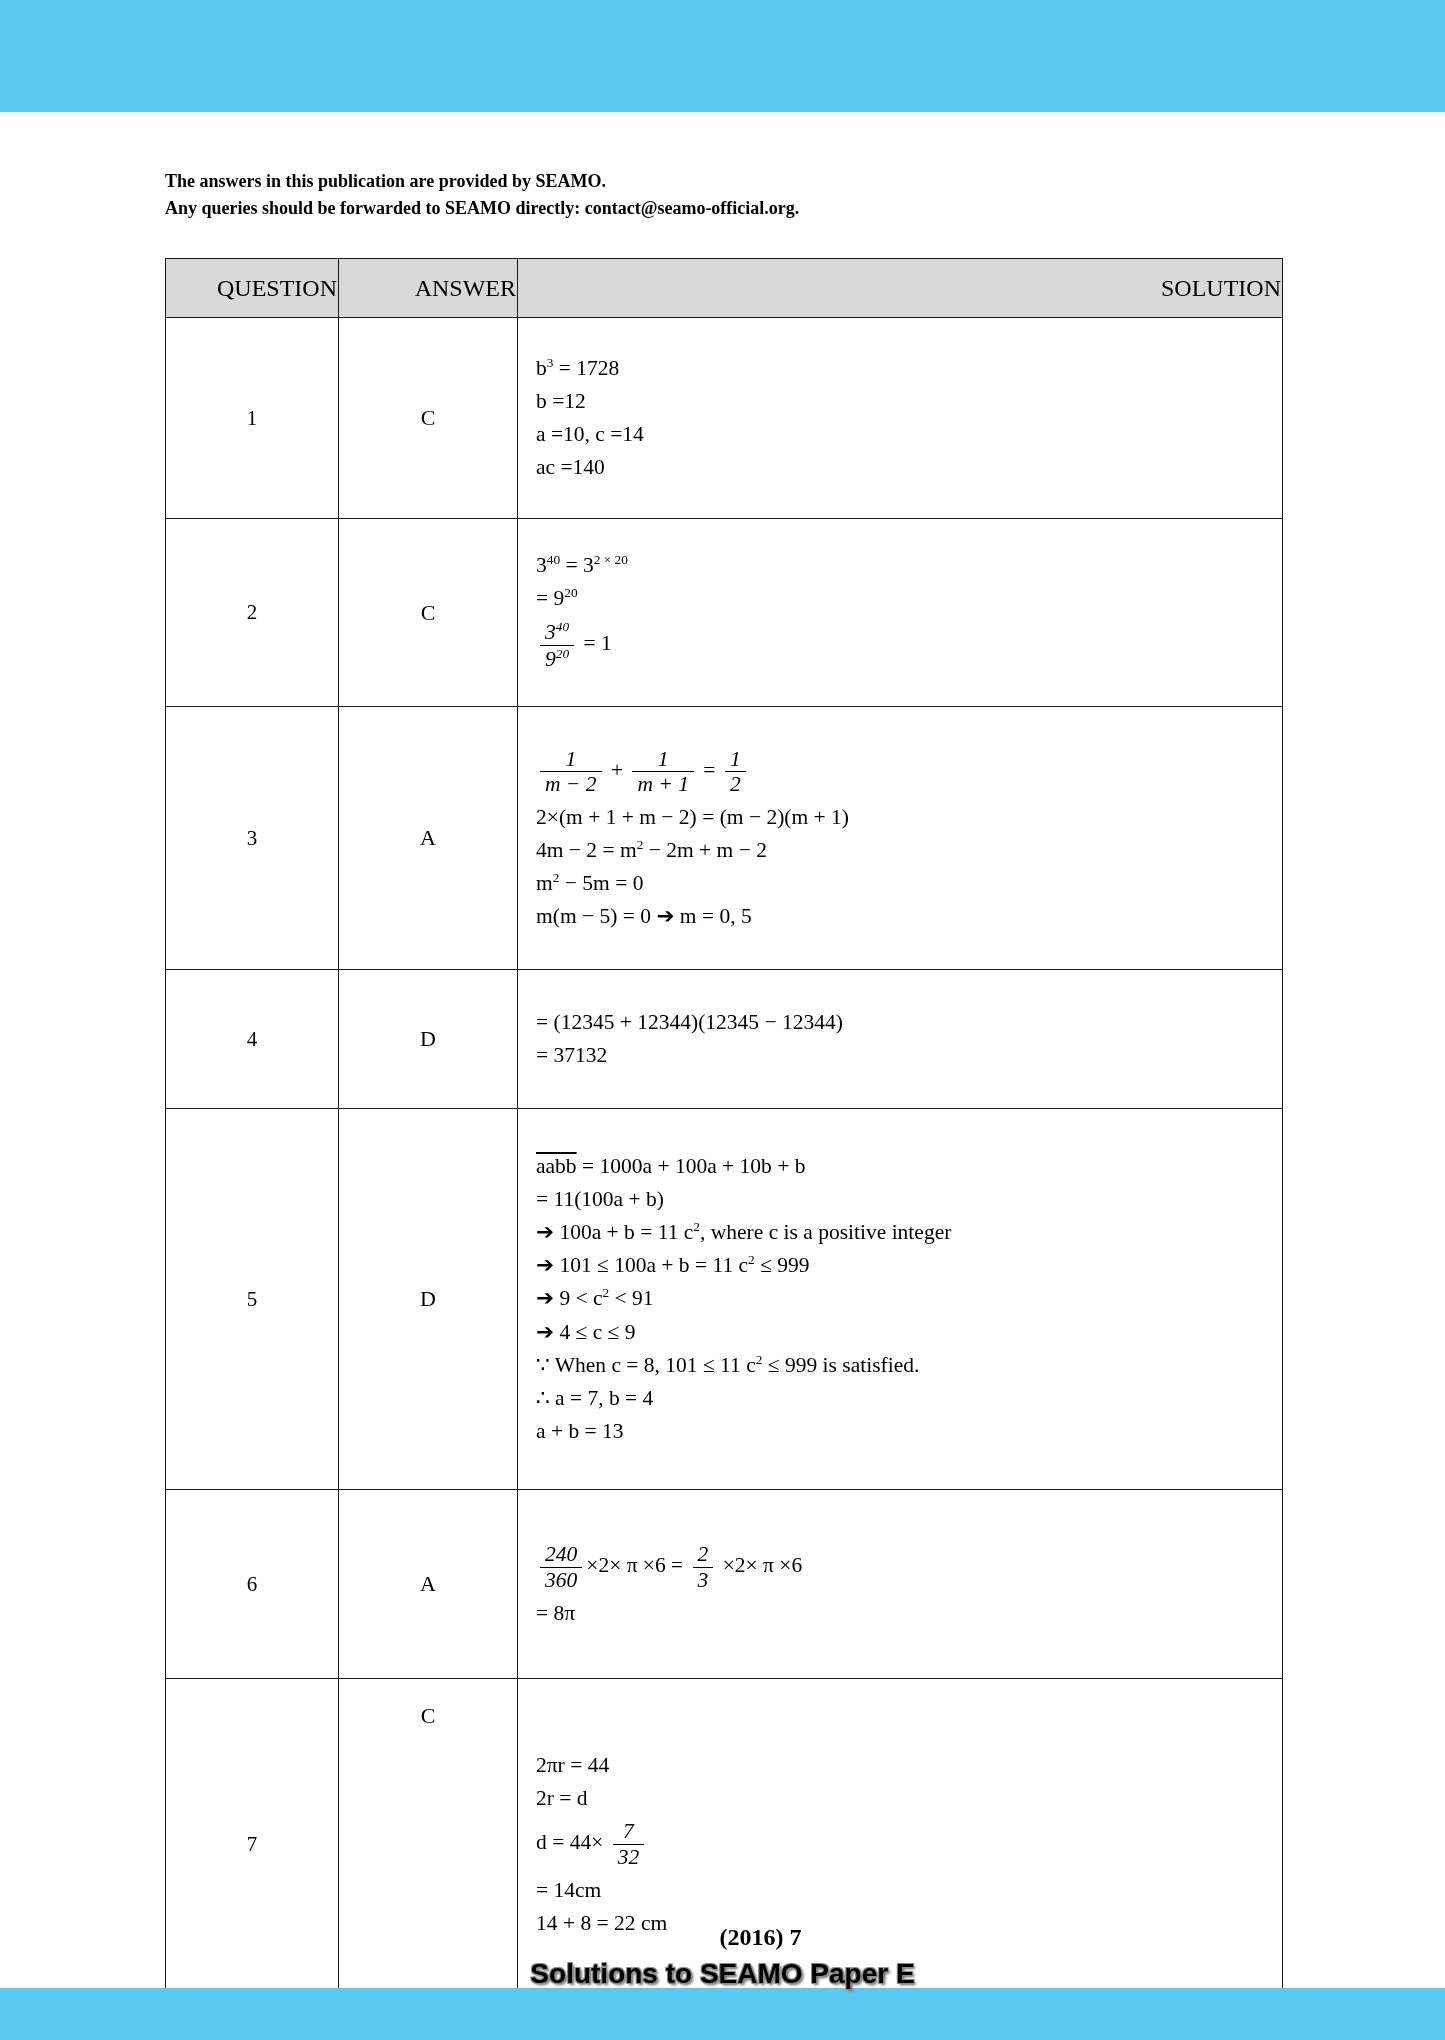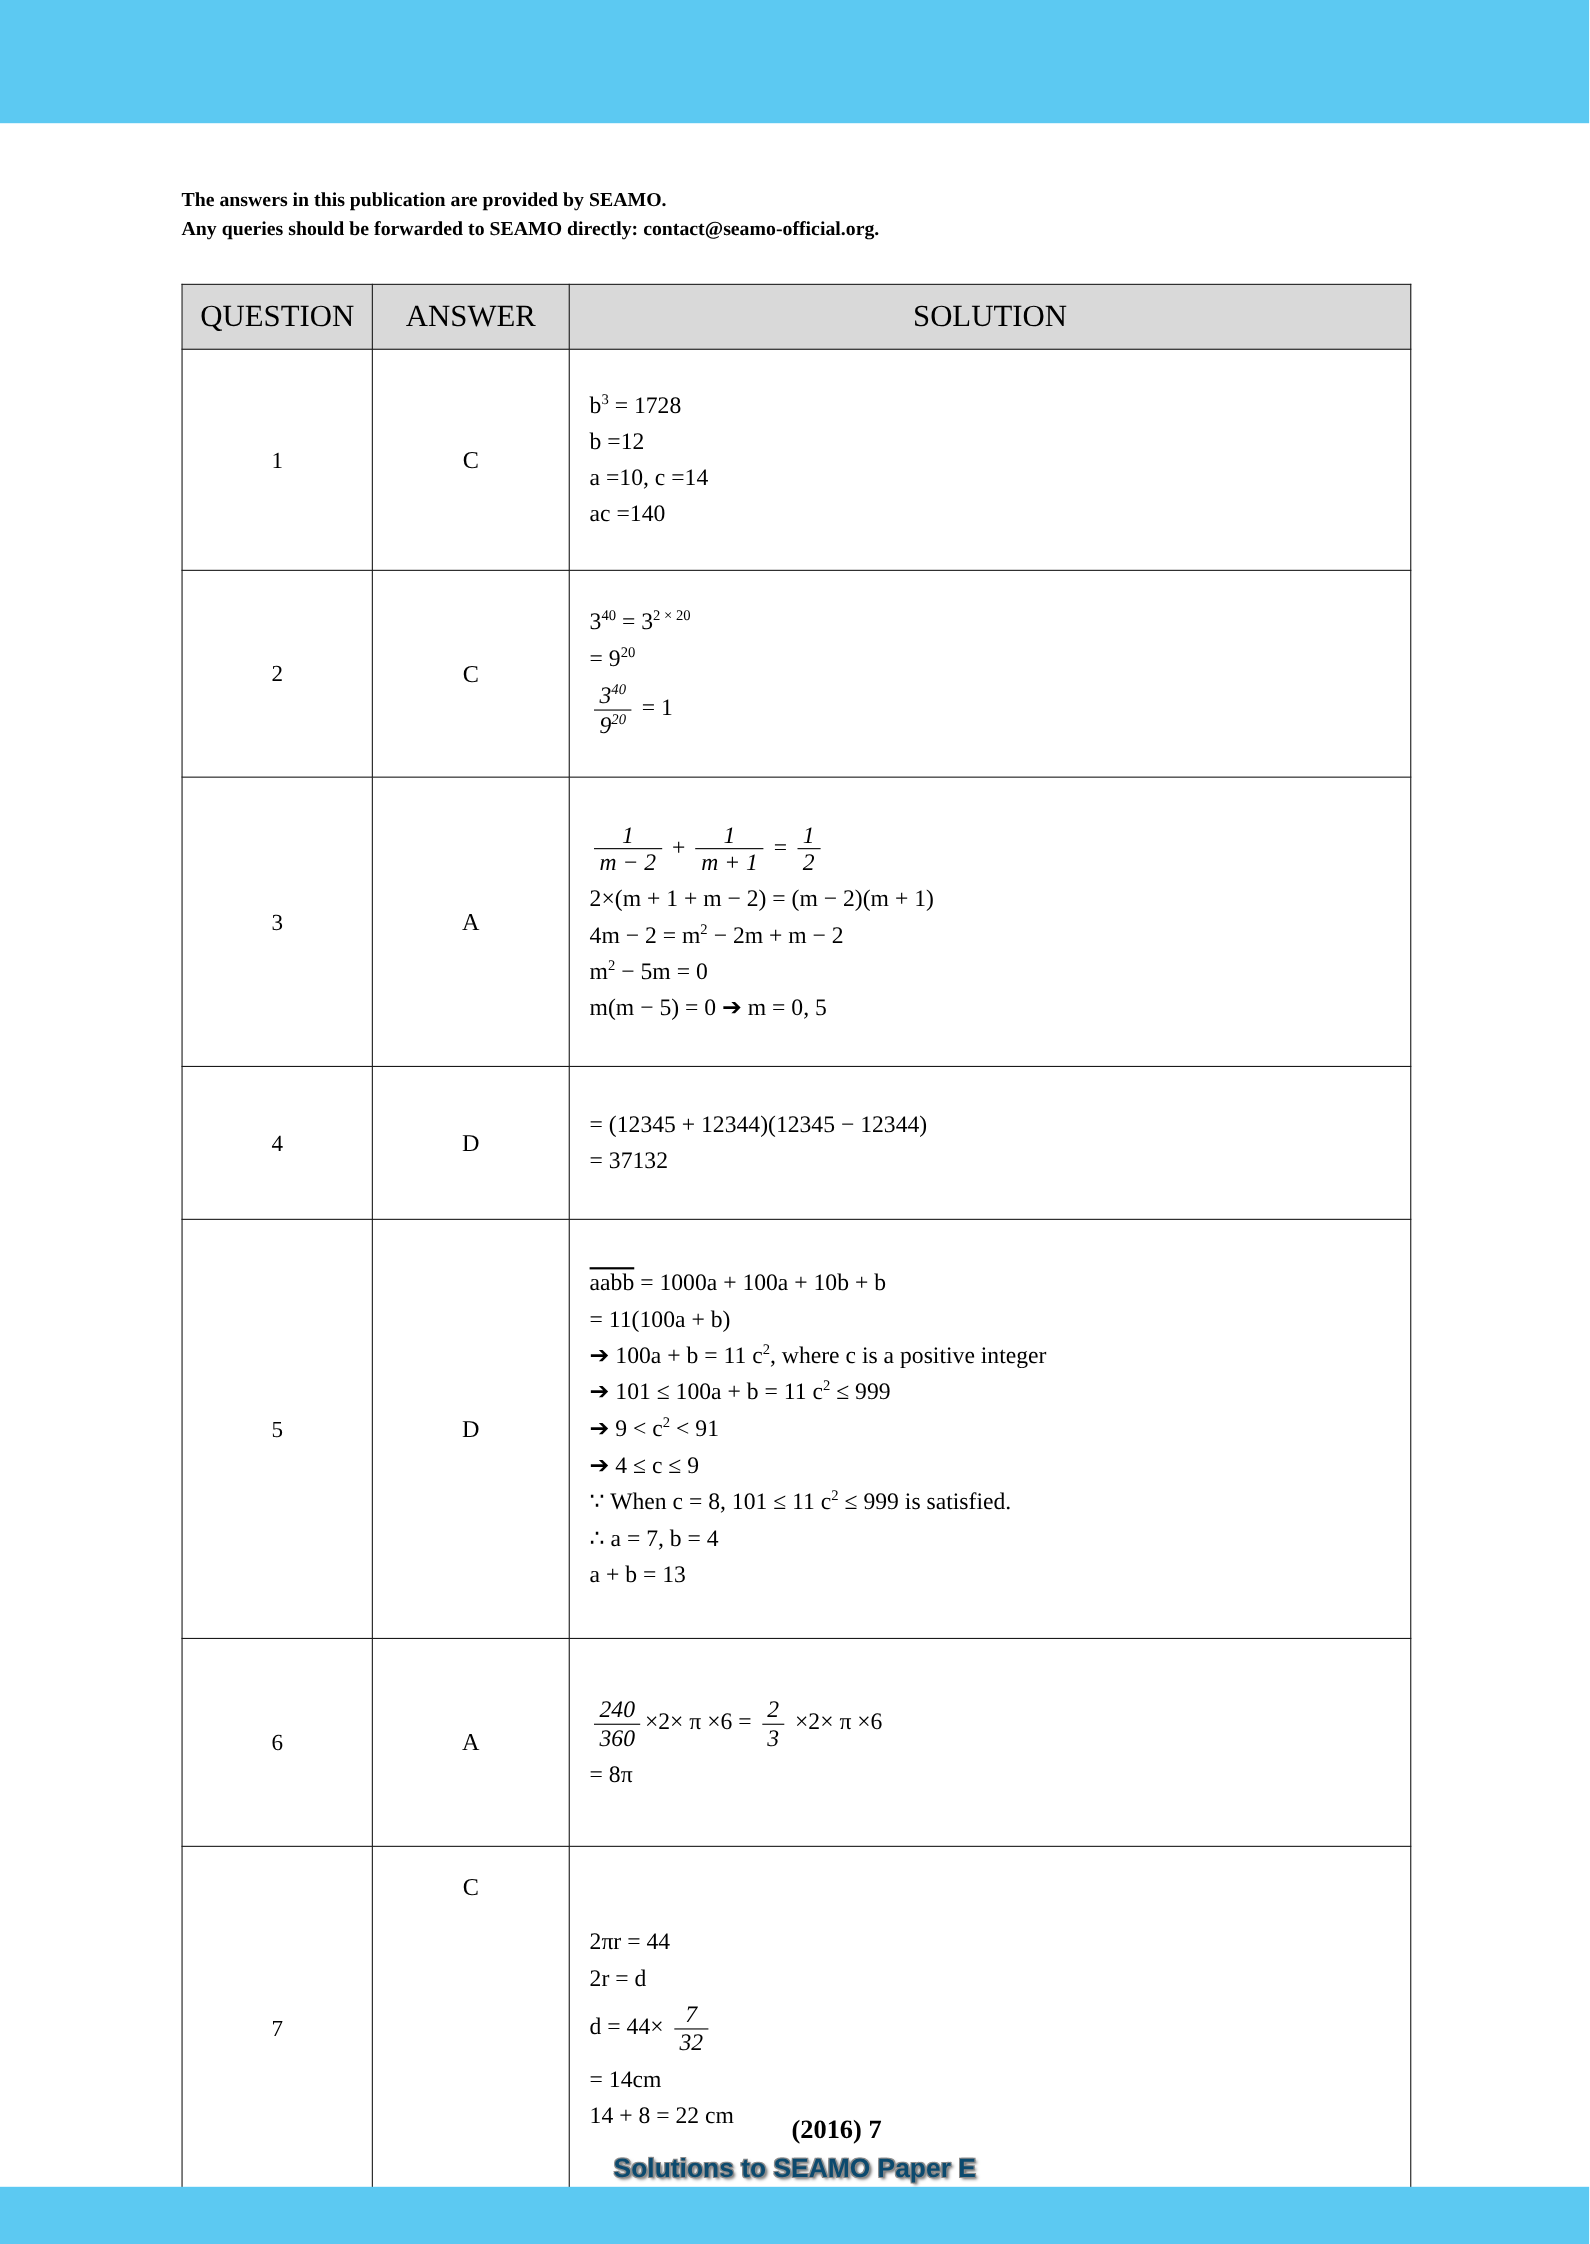--- a/index.html
+++ b/index.html
@@ -10,21 +10,21 @@
   }
   .band-top{position:absolute;top:0;left:0;width:100%;height:112px;background:var(--band,#5cc9f2);}
   .band-bottom{position:absolute;left:0;bottom:0;width:100%;height:52px;background:var(--band,#5cc9f2);}
   .notice{position:absolute;left:165px;top:168px;font-weight:bold;font-size:18px;line-height:1.5;}
   .solutions-table{
     position:absolute;left:165px;top:258px;width:1118px;
     border-collapse:collapse;table-layout:fixed;
   }
   .solutions-table th,.solutions-table td{border:1.6px solid #1a1a1a;vertical-align:middle;}
   .solutions-table th{
-    background:var(--thbg,#d9d9d9);font-weight:normal;font-size:28px;height:56px;text-align:center;
+    background:var(--thbg,#d9d9d9);font-weight:normal;font-size:24px;height:56px;text-align:right;
   }
   .qcol{width:170px;} .acol{width:176px;}
   td.qcell{text-align:center;font-size:21px;}
   td.acell{text-align:center;font-size:22px;}
   td.scell{padding:12px 14px 12px 18px;font-size:21.5px;}
   .mline{margin:4px 0;min-height:14px;line-height:1.35;}
   sup{font-size:0.62em;}
   .ol{text-decoration:overline;}
   .frac{display:inline-flex;flex-direction:column;text-align:center;vertical-align:middle;margin:2px 4px;font-style:italic;}
   .frac .num{padding:0 5px;line-height:1.15;}
@@ -37,22 +37,22 @@
   tbody tr:nth-child(5) td{height:356px;}
   tbody tr:nth-child(6) td{height:164px;}
   tbody tr:nth-child(7) td{height:306px;}
   tbody tr:nth-child(7) td.acell{vertical-align:top;padding-top:24px;}
   .footer-page{
     position:absolute;top:1924px;left:0;width:100%;text-align:center;
     font-weight:bold;font-size:24px;padding-left:38px;
   }
   .footer-banner{
     position:absolute;top:1958px;left:0;width:100%;text-align:center;z-index:2;
-    font-family:"Liberation Sans","DejaVu Sans",sans-serif;font-weight:bold;font-size:24px;
-    color:#0c4a6e;
+    font-family:"Liberation Sans","DejaVu Sans",sans-serif;font-weight:bold;font-size:28px;
+    color:#000000;
     text-shadow:-1px -1px 0 #8b8b8b,1px -1px 0 #8b8b8b,-1px 1px 0 #8b8b8b,1px 1px 0 #8b8b8b,2px 2px 3px #5a5a5a;
   }
 </style>
 </head>
 <body>
 
 <div class="page">
   <div class="band-top"></div>
 
   <div class="notice">

